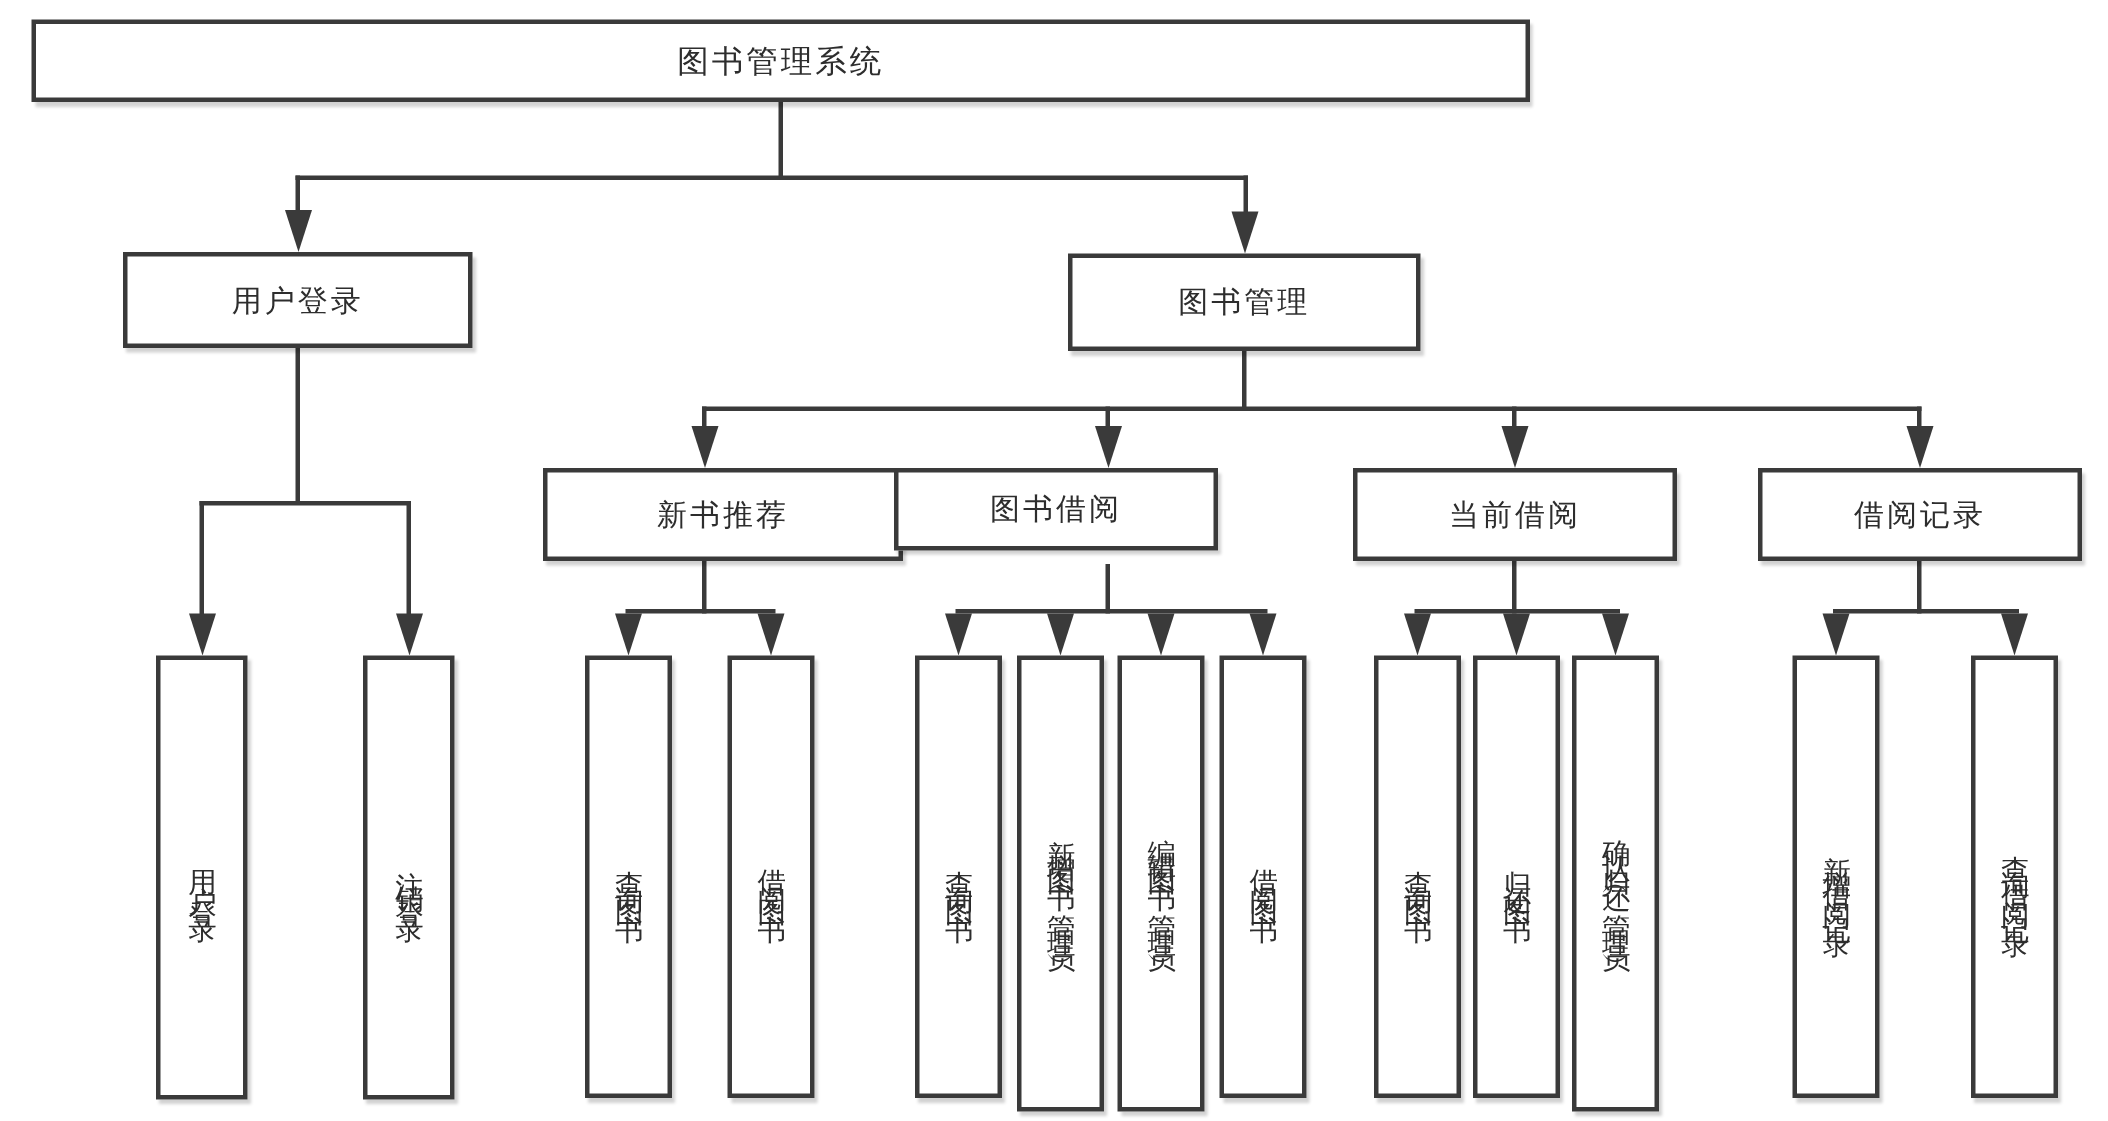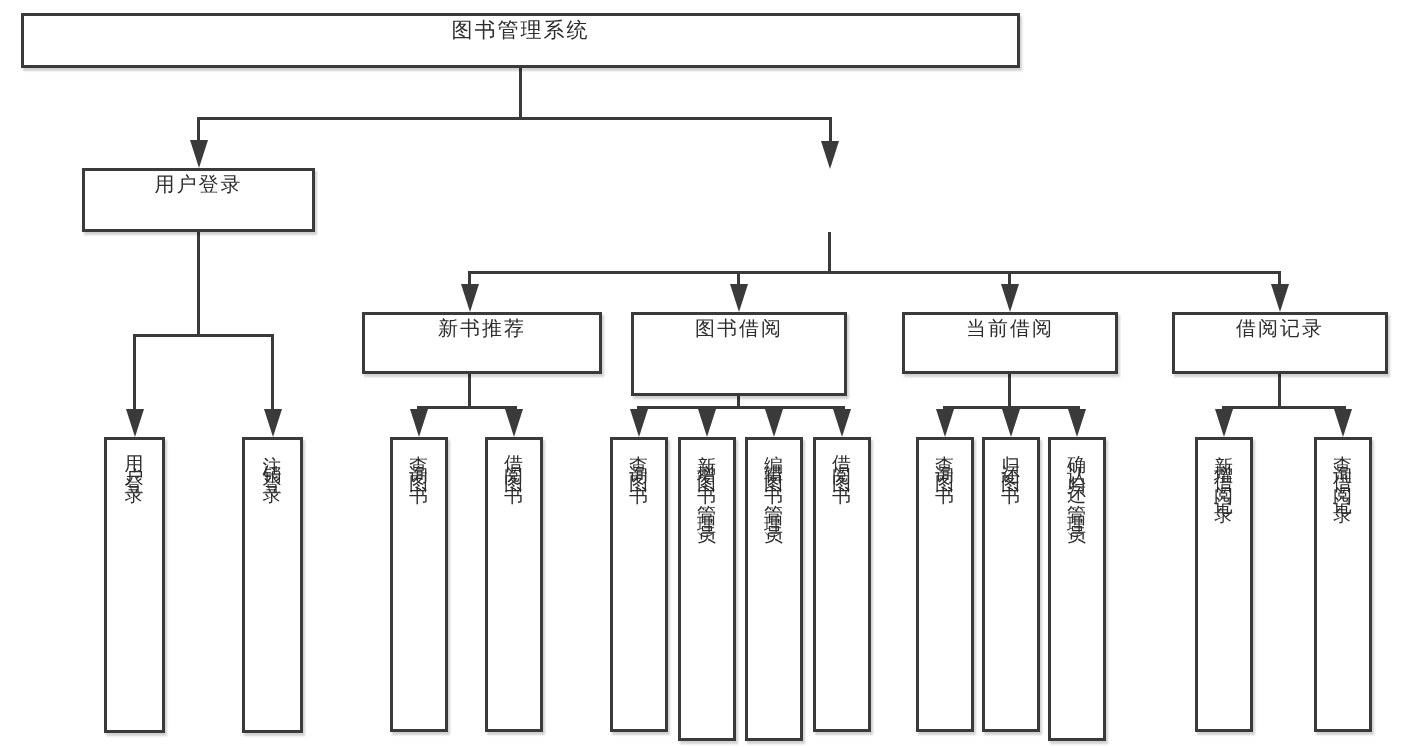--- a/index.html
+++ b/index.html
@@ -3,21 +3,21 @@
 <meta charset="utf-8">
 <style>
   html,body{margin:0;padding:0;background:#ffffff;}
   .canvas{
     position:relative;width:1405px;height:747px;background:#ffffff;overflow:hidden;
     font-family:"Liberation Sans","DejaVu Sans",sans-serif;color:#2d2d2d;
   }
   .node{
     position:absolute;box-sizing:border-box;background:#ffffff;
     border:3px solid #3a3a3a;box-shadow:2px 3px 2px rgba(0,0,0,0.18);
-    display:flex;align-items:flex-start;justify-content:center;z-index:2;
+    display:flex;align-items:center;justify-content:center;z-index:2;
   }
   .hlabel{font-size:20px;letter-spacing:2px;white-space:nowrap;}
   .root .hlabel{font-size:21px;}
   .vtext{
     writing-mode:vertical-rl;font-size:19px;line-height:1;
     letter-spacing:10px;white-space:nowrap;
   }
   .ln{position:absolute;background:#3a3a3a;z-index:1;}
   .arrow{
     position:absolute;width:0;height:0;z-index:1;
@@ -42,20 +42,23 @@
   <div class="ln" style="left:519px;top:68px;width:3px;height:50px"></div>
   <div class="ln" style="left:197px;top:117px;width:635px;height:3px"></div>
   <div class="ln" style="left:197px;top:117px;width:3px;height:26px"></div>
   <div class="ln" style="left:829px;top:117px;width:3px;height:26px"></div>
   <div class="arrow" style="left:190px;top:140px"></div>
   <div class="arrow" style="left:821px;top:141px"></div>
 
   <div class="node" style="left:82px;top:168px;width:233px;height:64px">
     <span class="hlabel">用户登录</span>
   </div>
+  <div class="node" style="left:712px;top:169px;width:235px;height:65px">
+    <span class="hlabel">图书管理</span>
+  </div>
 
   <div class="ln" style="left:197px;top:230px;width:3px;height:106px"></div>
   <div class="ln" style="left:133px;top:334px;width:141px;height:3px"></div>
   <div class="ln" style="left:133px;top:334px;width:3px;height:76px"></div>
   <div class="ln" style="left:271px;top:334px;width:3px;height:76px"></div>
   <div class="arrow" style="left:126px;top:409px"></div>
   <div class="arrow" style="left:264px;top:409px"></div>
 
   <div class="ln" style="left:828px;top:232px;width:3px;height:41px"></div>
   <div class="ln" style="left:468px;top:271px;width:813px;height:3px"></div>
@@ -64,21 +67,21 @@
   <div class="ln" style="left:1008px;top:271px;width:3px;height:15px"></div>
   <div class="ln" style="left:1278px;top:271px;width:3px;height:15px"></div>
   <div class="arrow" style="left:461px;top:284px"></div>
   <div class="arrow" style="left:730px;top:284px"></div>
   <div class="arrow" style="left:1001px;top:284px"></div>
   <div class="arrow" style="left:1271px;top:284px"></div>
 
   <div class="node" style="left:362px;top:312px;width:240px;height:62px">
     <span class="hlabel">新书推荐</span>
   </div>
-  <div class="node" style="left:631px;top:312px;width:216px;height:84px">
+  <div class="node" style="left:596px;top:312px;width:216px;height:55px">
     <span class="hlabel">图书借阅</span>
   </div>
   <div class="node" style="left:1172px;top:312px;width:216px;height:62px">
     <span class="hlabel">借阅记录</span>
   </div>
   <div class="node" style="left:902px;top:312px;width:216px;height:62px">
     <span class="hlabel">当前借阅</span>
   </div>
 
   <div class="ln" style="left:468px;top:373px;width:3px;height:36px"></div>

